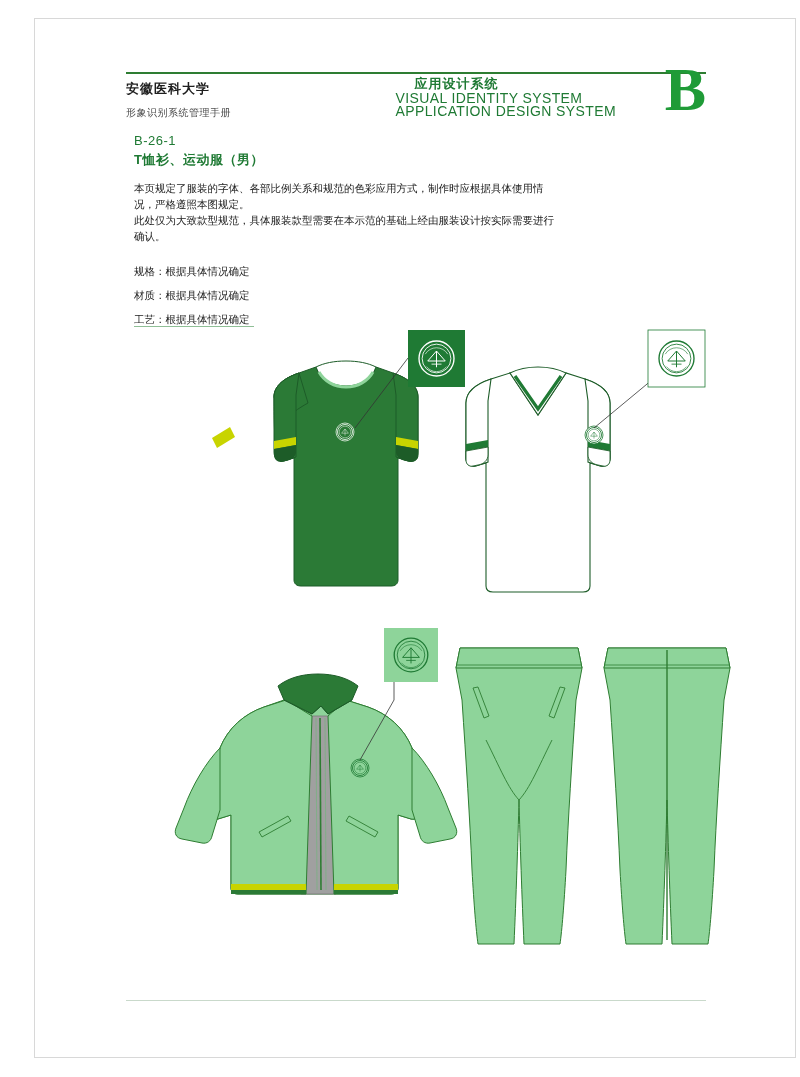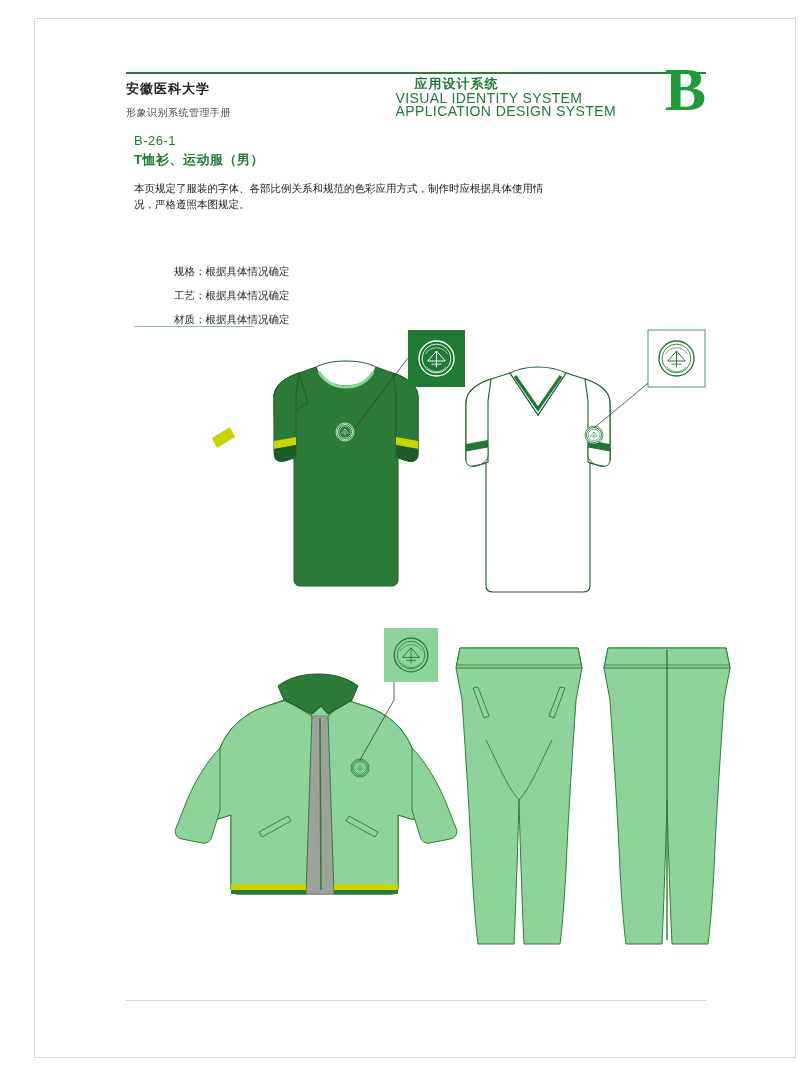--- a/index.html
+++ b/index.html
@@ -126,21 +126,20 @@
     line-height: 16px;
   }
   #body-text p { margin: 0; }
   .spec-list {
     position: absolute;
     left: 118px; top: 259px;
     width: 300px;
     font-size: 10.5px;
     color: #222;
     line-height: 24px;
-    margin-left: 40px;
   }
   .spec-list div { margin: 0; }
   .rule-under {
     position: absolute;
     left: 118px; top: 326px;
     width: 120px; height: 1px;
     background: #8fbf96;
   }
 
   
@@ -176,25 +175,26 @@
       <div class="hdr-right-en2">APPLICATION DESIGN SYSTEM</div>
     </div>
     <div class="hdr-letter">B</div>
   </div>
 
   <div id="sec-code">B-26-1</div>
   <div id="sec-title">T恤衫、运动服（男）</div>
 
   <div id="body-text">
     <p>本页规定了服装的字体、各部比例关系和规范的色彩应用方式，制作时应根据具体使用情况，严格遵照本图规定。</p>
+    <p>此处仅为大致款型规范，具体服装款型需要在本示范的基础上经由服装设计按实际需要进行确认。</p>
   </div>
   <div class="spec-list">
     <div>规格：根据具体情况确定</div>
+    <div>材质：根据具体情况确定</div>
     <div>工艺：根据具体情况确定</div>
-    <div>材质：根据具体情况确定</div>
   </div>
   <div class="rule-under"></div>
 
   <div class="footer-rule"></div>
 
   <svg id="art" viewBox="0 0 800 1077">
     <defs>
       <g id="emblem-ring">
         <circle cx="0" cy="0" r="14" fill="none" stroke="currentColor" stroke-width="1.1"></circle>
         <circle cx="0" cy="0" r="11.5" fill="none" stroke="currentColor" stroke-width="0.7"></circle>

